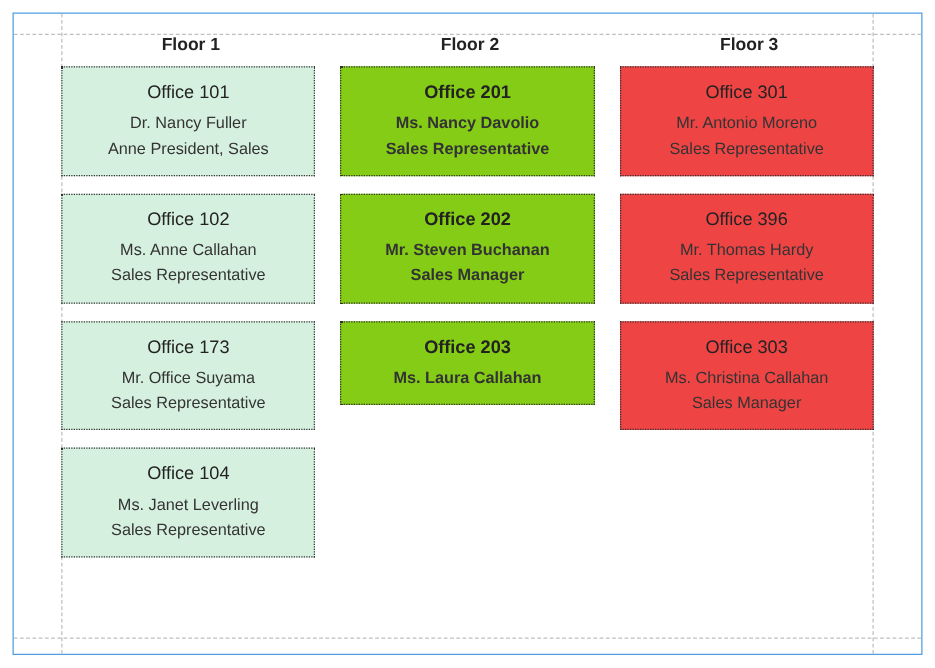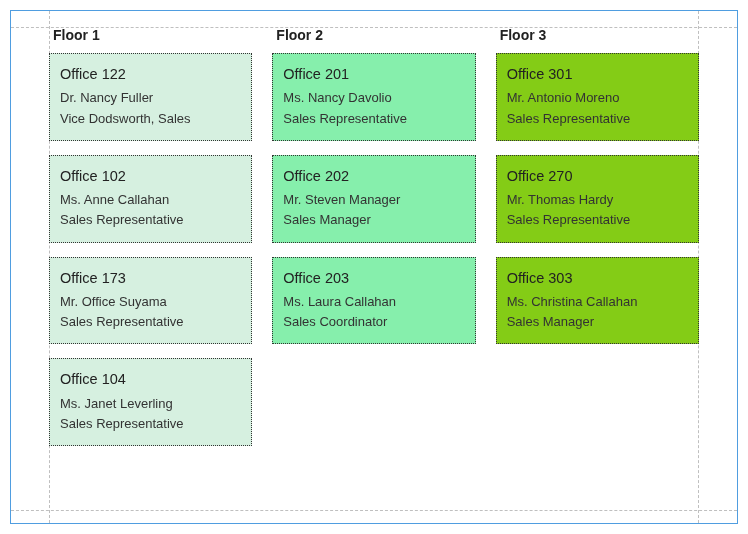--- a/index.html
+++ b/index.html
@@ -17,20 +17,21 @@
     height: 534px;
   }
   .outer {
     position: absolute;
     left: 10px;
     top: 10px;
     width: 728px;
     height: 514px;
     border: 1px solid #4f9de0;
     background: #fff;
+    text-align: center;
   }
   
   .guide {
     position: absolute;
     border: 0;
   }
   .guide-h { border-top: 1px dashed #bfbfbf; height: 0; left: 0; right: 0; }
   .guide-v { border-left: 1px dashed #bfbfbf; width: 0; top: 0; bottom: 0; }
 
   .columns {
@@ -64,42 +65,42 @@
     line-height: 1.55;
     font-size: 13px;
     color: #333;
   }
   .card .office {
     font-size: 14.5px;
     color: #222;
     margin-bottom: 3px;
   }
   .card.green { background: #d6f0e0; }
-  .card.pink  { background: #86efac; }
-  .card.blue  { background: #84cc16; }
+  .card.pink  { background: #84cc16; font-weight: bold; }
+  .card.blue  { background: #ef4444; }
 </style>
 </head>
 <body>
 
 <div class="canvas">
   <div class="outer">
 
     <div class="guide guide-h" style="top:16px"></div>
     <div class="guide guide-h" style="bottom:12px"></div>
     <div class="guide guide-v" style="left:38px"></div>
     <div class="guide guide-v" style="right:38px"></div>
 
     <div class="columns" id="columns">
         <div class="col">
           <div class="col-header">Floor 1</div>
           <div class="cards">
             <div class="card green">
-              <div class="office">Office 122</div>
+              <div class="office">Office 101</div>
               <div>Dr. Nancy Fuller</div>
-              <div>Vice Dodsworth, Sales</div>
+              <div>Anne President, Sales</div>
             </div>
             <div class="card green">
               <div class="office">Office 102</div>
               <div>Ms. Anne Callahan</div>
               <div>Sales Representative</div>
             </div>
             <div class="card green">
               <div class="office">Office 173</div>
               <div>Mr. Office Suyama</div>
               <div>Sales Representative</div>
@@ -114,40 +115,39 @@
         <div class="col">
           <div class="col-header">Floor 2</div>
           <div class="cards">
             <div class="card pink">
               <div class="office">Office 201</div>
               <div>Ms. Nancy Davolio</div>
               <div>Sales Representative</div>
             </div>
             <div class="card pink">
               <div class="office">Office 202</div>
-              <div>Mr. Steven Manager</div>
+              <div>Mr. Steven Buchanan</div>
               <div>Sales Manager</div>
             </div>
             <div class="card pink">
               <div class="office">Office 203</div>
               <div>Ms. Laura Callahan</div>
-              <div>Sales Coordinator</div>
             </div>
           </div>
         </div>
         <div class="col">
           <div class="col-header">Floor 3</div>
           <div class="cards">
             <div class="card blue">
               <div class="office">Office 301</div>
               <div>Mr. Antonio Moreno</div>
               <div>Sales Representative</div>
             </div>
             <div class="card blue">
-              <div class="office">Office 270</div>
+              <div class="office">Office 396</div>
               <div>Mr. Thomas Hardy</div>
               <div>Sales Representative</div>
             </div>
             <div class="card blue">
               <div class="office">Office 303</div>
               <div>Ms. Christina Callahan</div>
               <div>Sales Manager</div>
             </div>
           </div>
         </div>

